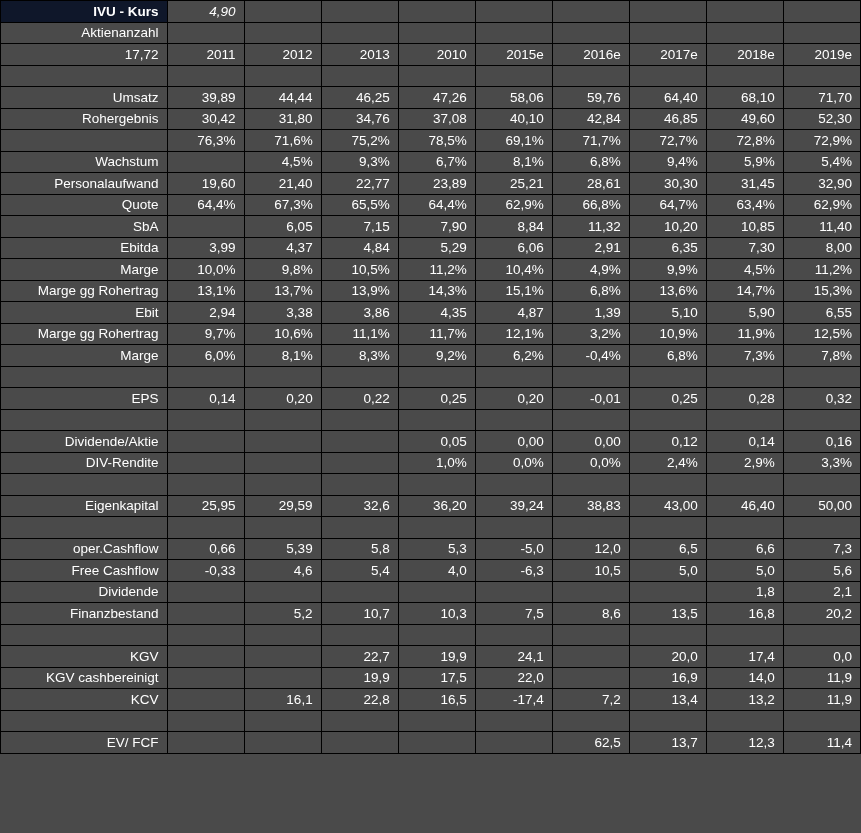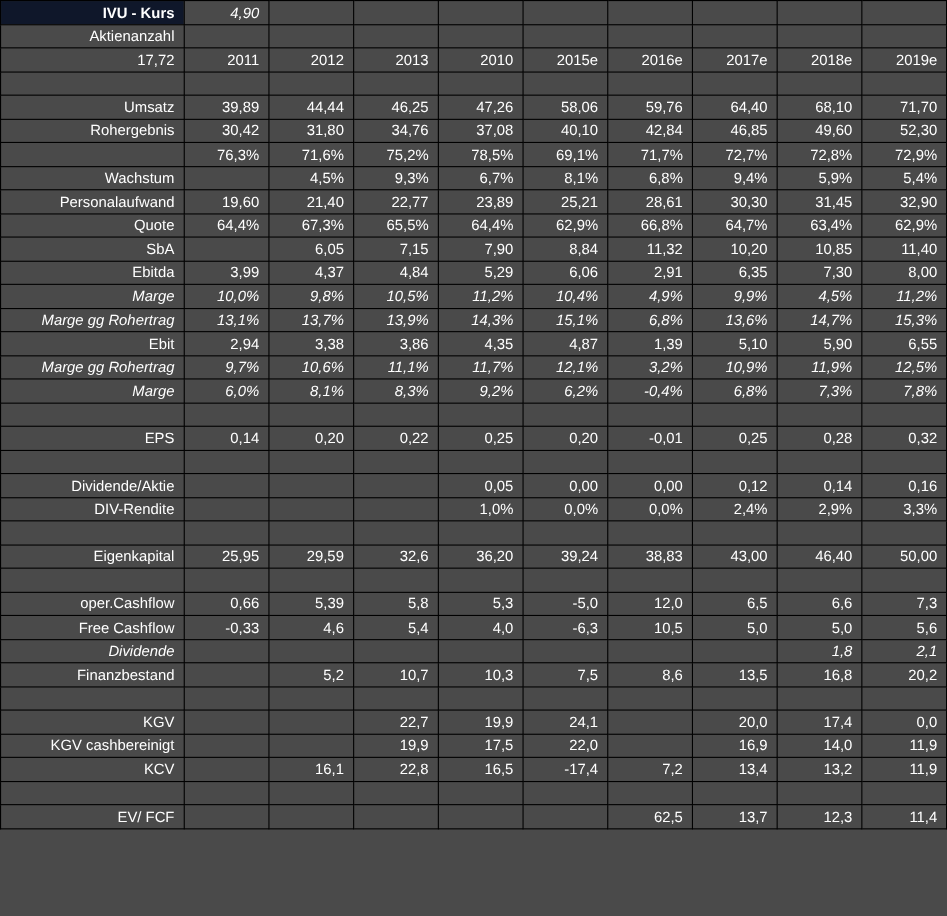--- a/index.html
+++ b/index.html
@@ -42,21 +42,21 @@
   td.label {
     text-align: center;
     padding: 0 4px;
   }
   td.blank { }
 
   
   .white { color: #ffffff; }
   .orange { color: #ffa500; }
   .green { color: #7ed37e; }
-  .ital { font-style: italic; }
+  .ital { }
   .small { font-size: 11px; }
 
   
   .hdr-row td { height: 22px; }
   .title-cell {
     background: #0f172a;
     color: #ffffff;
     font-weight: bold;
     text-align: right;
     font-size: 14px;

